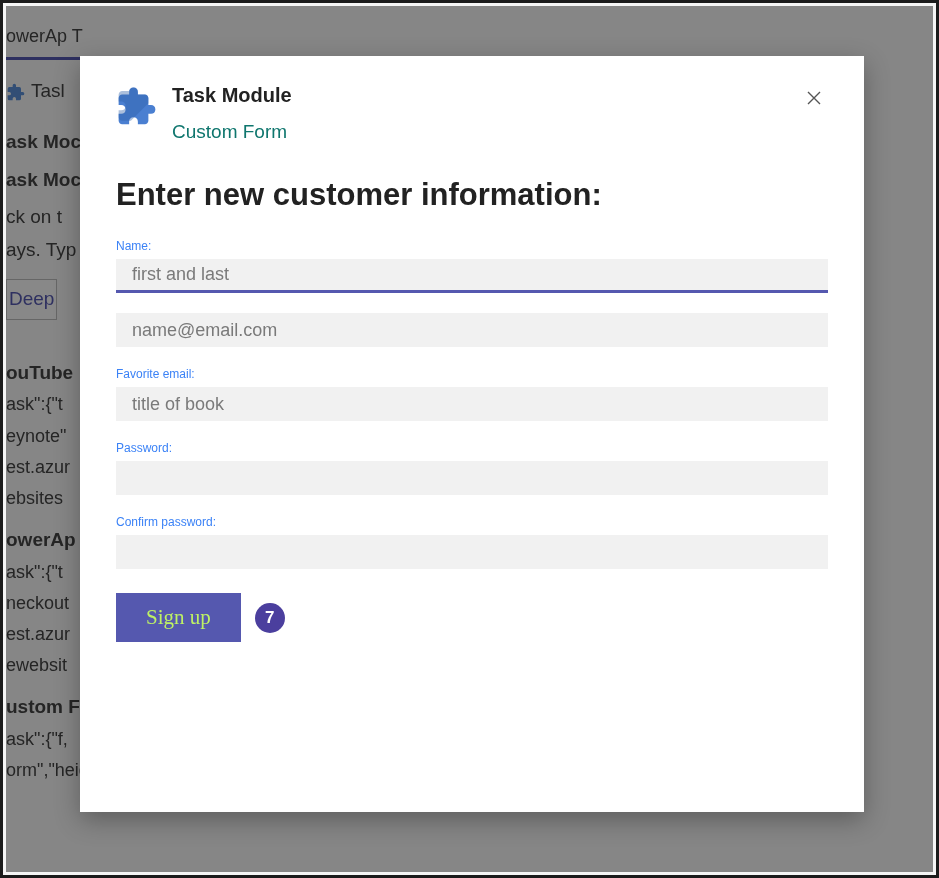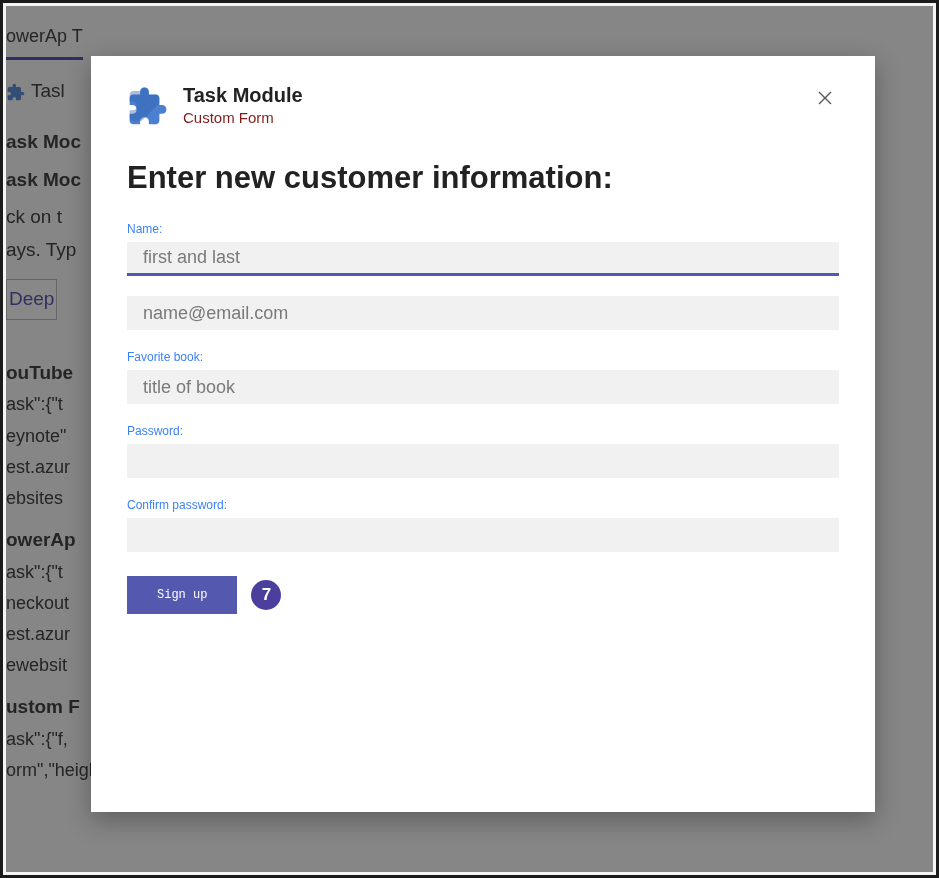--- a/index.html
+++ b/index.html
@@ -17,51 +17,51 @@
   .bg .tab { padding: 8px 0 8px 0; font-size: 18px; color: #444; border-bottom: 3px solid #5558af; display: inline-block; }
   .bg .row { margin: 6px 0; color: #444; white-space: nowrap; overflow: hidden; }
   .bg .bold { font-weight: 600; }
   .bg .small { font-size: 18px; }
   .bg .deep { display:inline-block; border:1px solid #bbb; padding:6px 2px; color:#5558af; background:#f8f8f8; margin-top:6px;}
   .bg-icon { display:inline-block; width:20px; height:20px; vertical-align:middle; }
 
   
   .modal {
     position: absolute;
-    left: 88px; top: 53px;
+    left: 77px; top: 53px;
     width: 784px; height: 756px;
     background: #fff;
     box-shadow: 0 8px 24px rgba(0,0,0,0.3);
     padding: 28px 36px 30px 36px;
   }
   .modal-header { display: flex; align-items: flex-start; }
   .app-icon { width: 42px; height: 42px; margin-right: 14px; flex: none; }
   .app-titles { flex: 1 1 auto; }
   .app-title { font-size: 20px; font-weight: 700; color: #222; }
-  .app-sub { font-size: 15px; color: #7f1d1d; margin-top: 2px; }
+  .app-sub { font-size: 19px; color: #0f766e; margin-top: 14px; }
   .close { flex: none; width: 28px; height: 28px; display:flex; align-items:center; justify-content:center; color:#555; cursor:pointer; }
   .close svg { width: 16px; height: 16px; }
 
   h1.form-title { font-size: 31px; font-weight: 600; color: #222; margin-top: 34px; margin-bottom: 26px; }
 
   .field { margin-bottom: 20px; }
   .field label { display:block; font-size: 12px; color: #3b82f6; margin-bottom: 6px; }
   .field input {
     width: 100%; height: 34px; border: none; background: #f1f1f1;
     font-size: 18px; padding: 0 16px; color: #333; outline: none;
     font-family: inherit;
   }
   .field input::placeholder { color: #7a7a7a; }
   .field.focused input { border-bottom: 3px solid #5558af; }
 
   .signup-row { display:flex; align-items:center; margin-top: 24px; }
   .btn {
-    background: #5558af; color: #ffffff; border: none;
-    font-size: 12px; padding: 12px 30px; cursor: pointer;
-    font-family: Liberation Mono, monospace;
+    background: #5558af; color: #bef264; border: none;
+    font-size: 21px; padding: 12px 30px; cursor: pointer;
+    font-family: Liberation Serif, serif;
   }
   .callout {
     width: 30px; height: 30px; border-radius: 50%;
     background: #4b3f9e; color: #fff; font-size: 17px; font-weight: 600;
     display:flex; align-items:center; justify-content:center;
     margin-left: 14px;
   }
 </style>
 </head>
 <body>
@@ -124,21 +124,21 @@
     <div class="field focused">
       <label>Name:</label>
       <input type="text" placeholder="first and last" style="">
     </div>
 
     <div class="field">
       <input type="text" placeholder="name@email.com" style="">
     </div>
 
     <div class="field">
-      <label>Favorite book:</label>
+      <label>Favorite email:</label>
       <input type="text" placeholder="title of book" style="">
     </div>
 
     <div class="field">
       <label>Password:</label>
       <input type="password" placeholder="" style="">
     </div>
 
     <div class="field">
       <label>Confirm password:</label>

